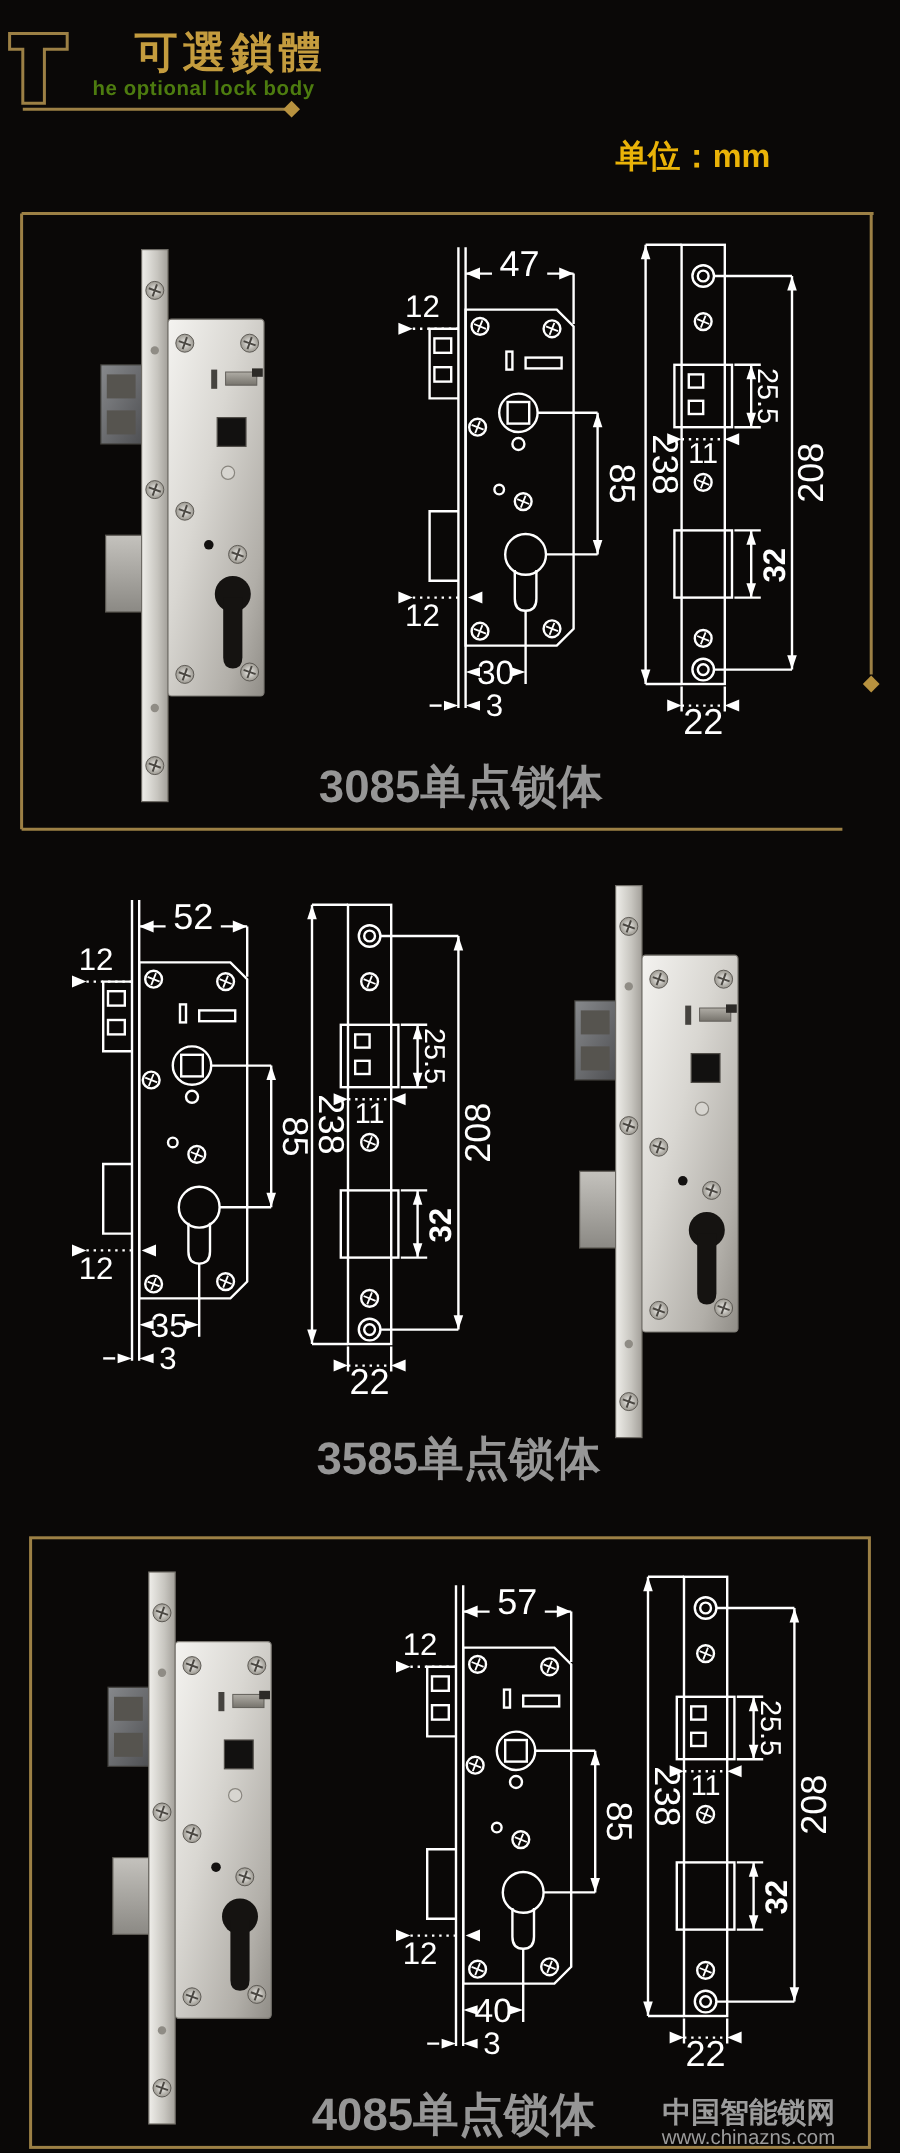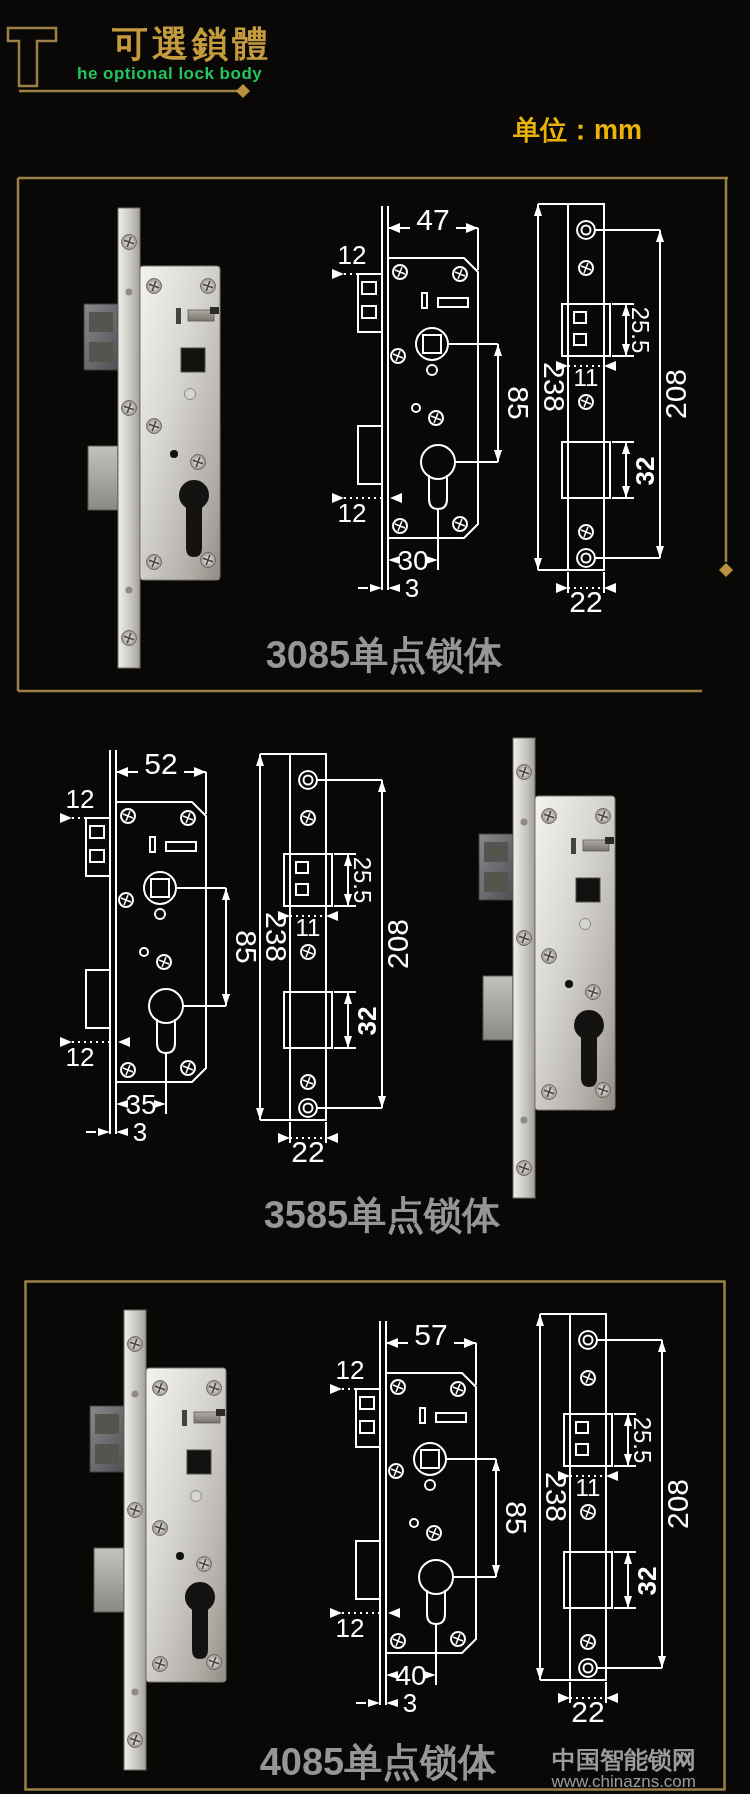--- a/index.html
+++ b/index.html
@@ -1,20 +1,20 @@
 <!DOCTYPE html>
 <html><head>
 <meta charset="utf-8">
 <style>
   html,body{margin:0;padding:0;background:#000;}
   .page{position:relative;width:750px;height:1794px;background:#0a0807;overflow:hidden;
         font-family:"Liberation Sans", sans-serif;}
   .abs{position:absolute;}
   .title-cn{left:112px;top:20px;font-size:36px;font-weight:bold;color:#c49c3e;letter-spacing:4px;}
-  .title-en{left:77px;top:64px;font-size:17px;font-weight:bold;color:#22c55e;letter-spacing:.5px;}
+  .title-en{left:77px;top:64px;font-size:17px;font-weight:bold;color:#4d7c0f;letter-spacing:.5px;}
   .unit{right:108px;top:112px;font-size:27px;font-weight:bold;color:#eab308;}
   svg{position:absolute;left:0;}
   svg text{fill:#ffffff;font-family:"Liberation Sans", sans-serif;}
   .ln{stroke:#fff;stroke-width:2;fill:none;}
   .lnt{stroke:#fff;stroke-width:1.5;fill:none;}
   .dot{stroke:#fff;stroke-width:2;fill:none;stroke-dasharray:2 4;}
   .ar{fill:#fff;stroke:none;}
   .gold{stroke:#9c8045;stroke-width:2.5;fill:none;}
   .goldf{fill:#b8923f;stroke:none;}
   .cap{fill:#969696;font-weight:bold;font-size:38px;}

